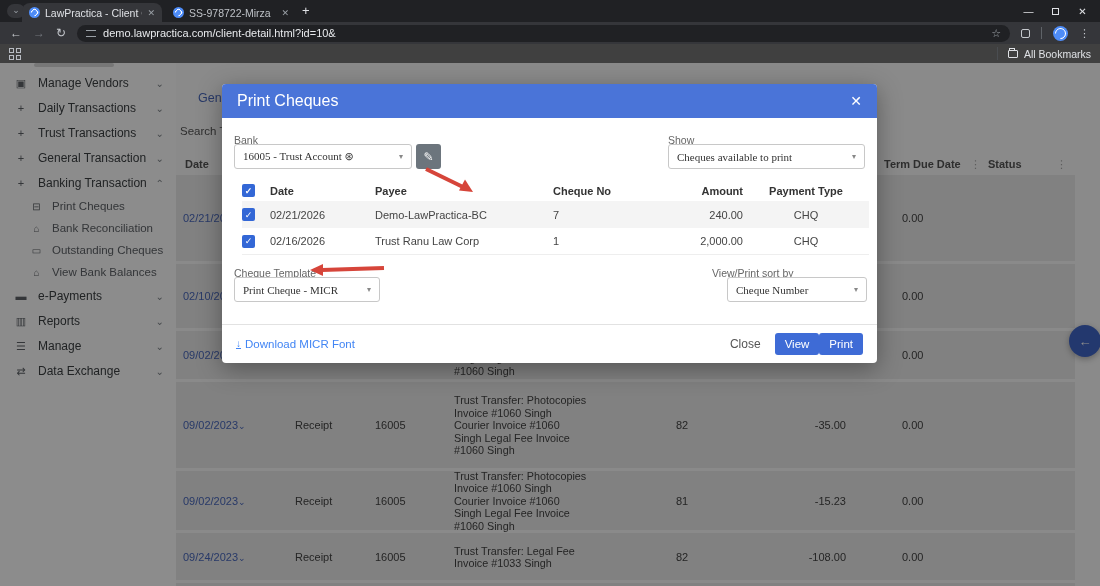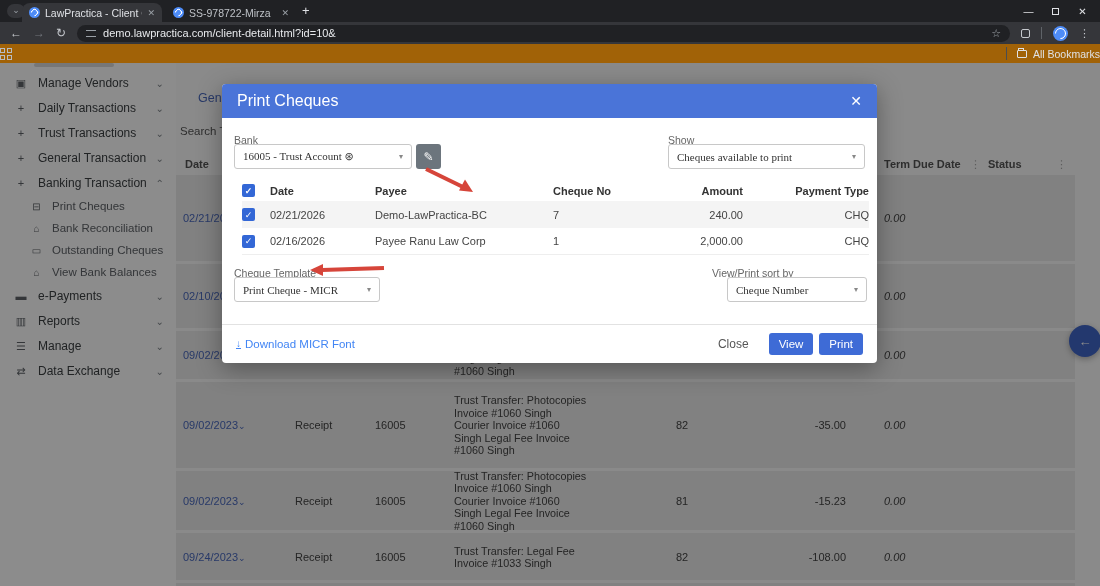--- a/index.html
+++ b/index.html
@@ -32,22 +32,22 @@
   .omnibox { flex:1; height:17px; background:#202124; border-radius:9px; display:flex;
     align-items:center; padding:0 9px; gap:7px; color:#e8eaed; font-size:11px; }
   .tune { width:10px; height:7px; border-top:1.5px solid #9aa0a6; border-bottom:1.5px solid #9aa0a6; }
   .url { flex:1; white-space:nowrap; overflow:hidden; }
   .star { color:#9aa0a6; font-size:11px; }
   .ext-ic { width:9px; height:9px; border:1.5px solid #c6c9ce; border-radius:2px; }
   .tb-sep { width:1px; height:12px; background:#5f6368; }
   .avatar { width:15px; height:15px; min-width:15px; }
   .dots { color:#c6c9ce; font-size:11px; letter-spacing:0; }
 
-  .bookmarksbar { position:relative; height:19px; background:#a16207; display:flex; align-items:center;
-    padding:0 0; color:#dfe1e5; font-size:10.5px; }
+  .bookmarksbar { position:relative; height:19px; background:#404040; display:flex; align-items:center;
+    padding:0 9px; color:#dfe1e5; font-size:10.5px; }
   .gridic { width:12px; height:12px; display:grid; grid-template-columns:5px 5px; grid-template-rows:5px 5px; gap:2px; }
   .gridic span { border:1px solid #b8bcc2; }
   .bm-spacer { flex:1; }
   .bm-right { display:flex; align-items:center; gap:6px; border-left:1px solid #4a4d51; padding-left:10px; height:13px; }
   .folder { width:10px; height:8px; border:1px solid #dfe1e5; border-radius:1px; position:relative; }
   .folder::before { content:""; position:absolute; top:-3px; left:0; width:4px; height:2px; border:1px solid #dfe1e5; border-bottom:none; }
 
   
   .page { position:absolute; top:63px; left:0; width:1100px; height:523px; background:#fbfbfb; }
   .sidebar { position:absolute; top:0; left:0; width:176px; height:523px; background:#fff; overflow:hidden; }
@@ -72,21 +72,21 @@
   .th-dots1 { left:794px; color:#aaa; font-weight:400;} .th-status { left:812px; } .th-dots2 { left:880px; color:#aaa; font-weight:400;}
 
   .bg-rows { position:absolute; top:112px; left:0; width:899px; }
   .bg-row { position:relative; background:#ebebeb; margin-bottom:3px; }
   .bc { position:absolute; font-size:11px; color:#444; top:50%; transform:translateY(-50%); white-space:nowrap; }
   .bc.bdate { left:7px; color:#4a69bd; }
   .bc.btype { left:119px; } .bc.bacct { left:199px; }
   .bc.bdesc { left:278px; font-size:10.8px; line-height:12.5px; }
   .bc.bno { left:500px; }
   .bc.bamt { left:600px; width:70px; text-align:right; }
-  .bc.bterm { left:708px;font-style:italic; }
+  .bc.bterm { left:726px; }
   .bg-row.r3 .bdesc { top:auto; bottom:2px; transform:none; }
   .bg-row.r7 .bdesc { top:2px; transform:none; }
   .caret-sm { font-size:9px; color:#4a69bd; }
 
   .fab { position:absolute; left:893px; top:262px; width:32px; height:32px; border-radius:50%;
     background:#4166c9; color:#fff; font-size:13px; display:flex; align-items:center;
     justify-content:center; box-shadow:0 2px 6px rgba(0,0,0,.3); }
 
   .overlay { position:absolute; inset:0; background:rgba(0,0,0,0.45); z-index:5; }
 
@@ -104,32 +104,32 @@
   .sel .sc { color:#888; font-size:8px; }
   .editbtn { position:absolute; width:25px; height:25px; background:#6c757d; border-radius:3px;
     color:#fff; font-size:12px; display:flex; align-items:center; justify-content:center; }
 
   .m-table { position:absolute; left:20px; top:96px; width:627px; font-size:11px; color:#444; }
   .mt-row { display:flex; align-items:center; height:27px; }
   .mt-row.hdr { height:21px; font-weight:600; color:#333; }
   .mt-row.shade { background:#f4f4f4; }
   .mt-row.last { border-bottom:1px solid #eee; }
   .col-cb { width:28px; } .col-date { width:105px; } .col-payee { width:178px; }
-  .col-no { width:130px; } .col-amt { width:60px; text-align:right; } .col-pt { width:126px; text-align:right; }
+  .col-no { width:130px; } .col-amt { width:60px; text-align:right; } .col-pt { width:126px; text-align:center; }
   .cb { width:13px; height:13px; background:#3367d6; border-radius:2px; color:#fff; font-size:9px;
     display:flex; align-items:center; justify-content:center; }
 
   .m-divider { position:absolute; left:0; right:0; top:240px; border-top:1px solid #e2e2e2; }
   .m-footer { position:absolute; left:14px; right:14px; top:247px; height:26px; display:flex;
     align-items:center; }
   .dl-link { color:#4285f4; font-size:11.5px; display:flex; align-items:center; gap:4px; }
   .dl-ic { font-size:10px; border-bottom:1.5px solid #4285f4; line-height:9px; }
   .f-spacer { flex:1; }
   .btn-plain { color:#555; font-size:12px; margin-right:14px; }
-  .btn { background:#3e6bd6; color:#fff; font-size:11.5px; border-radius:3px; padding:5px 10px; margin-left:6px; }
+  .btn { background:#3e6bd6; color:#fff; font-size:11.5px; border-radius:3px; padding:5px 10px; margin-left:0; }
 
   .anno { position:absolute; inset:0; pointer-events:none; z-index:11; }
 </style>
 </head>
 <body>
 
 <div class="browser">
   <div class="tabstrip">
     <div class="tab-search">⌄</div>
     <div class="tab active">
@@ -357,21 +357,21 @@
       <span class="col-payee">Demo-LawPractica-BC</span>
       <span class="col-no">7</span>
       <span class="col-amt">240.00</span>
       <span class="col-pt">CHQ</span>
     </div>
     <div class="mt-row last">
       <span class="col-cb">
           <span class="cb">✓</span>
         </span>
       <span class="col-date">02/16/2026</span>
-      <span class="col-payee">Payee Ranu Law Corp</span>
+      <span class="col-payee">Trust Ranu Law Corp</span>
       <span class="col-no">1</span>
       <span class="col-amt">2,000.00</span>
       <span class="col-pt">CHQ</span>
     </div>
   </div>
 
   <span class="m-label" style="left:12px; top:183px">Cheque Template</span>
   <div class="sel" style="left:12px; top:193px; width:146px">
     <span class="sv">Print Cheque - MICR</span>
     <span class="sc">▾</span>

